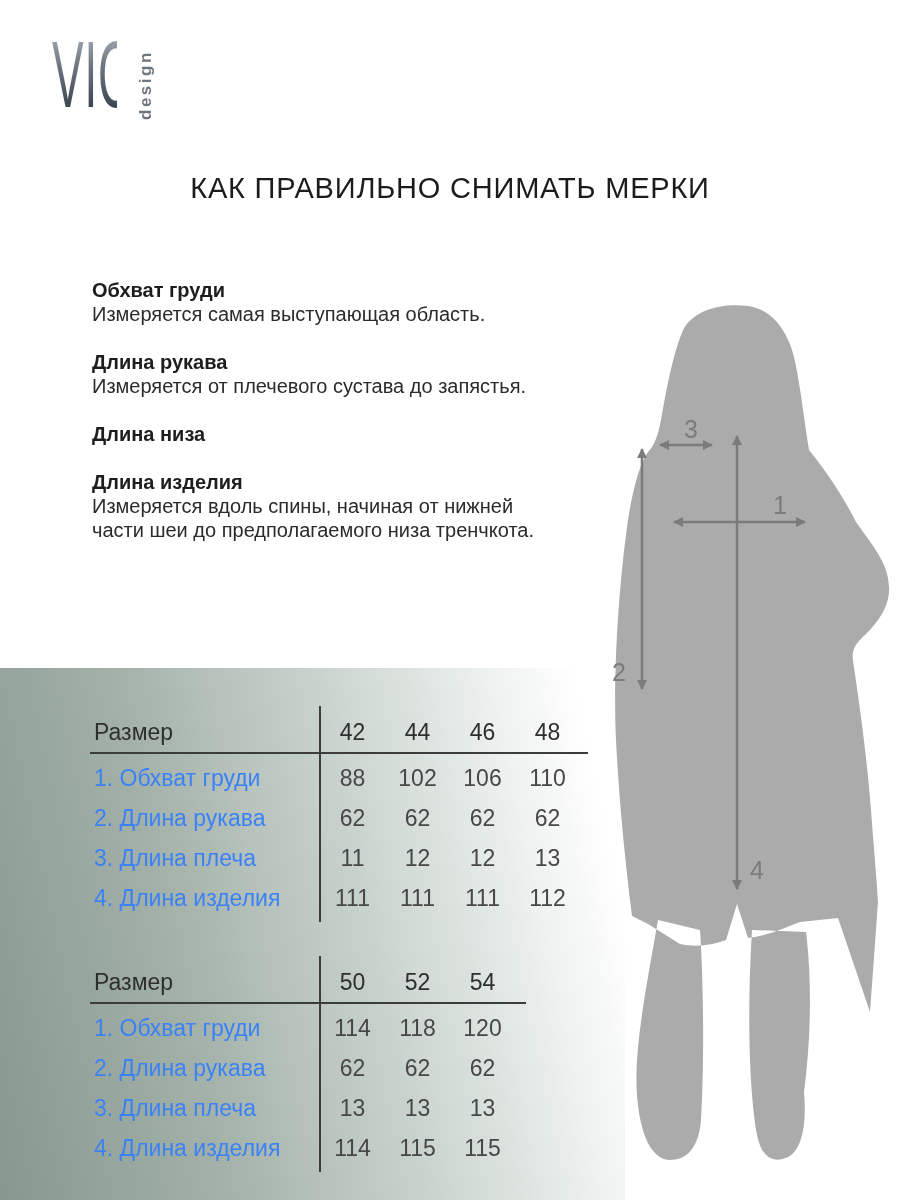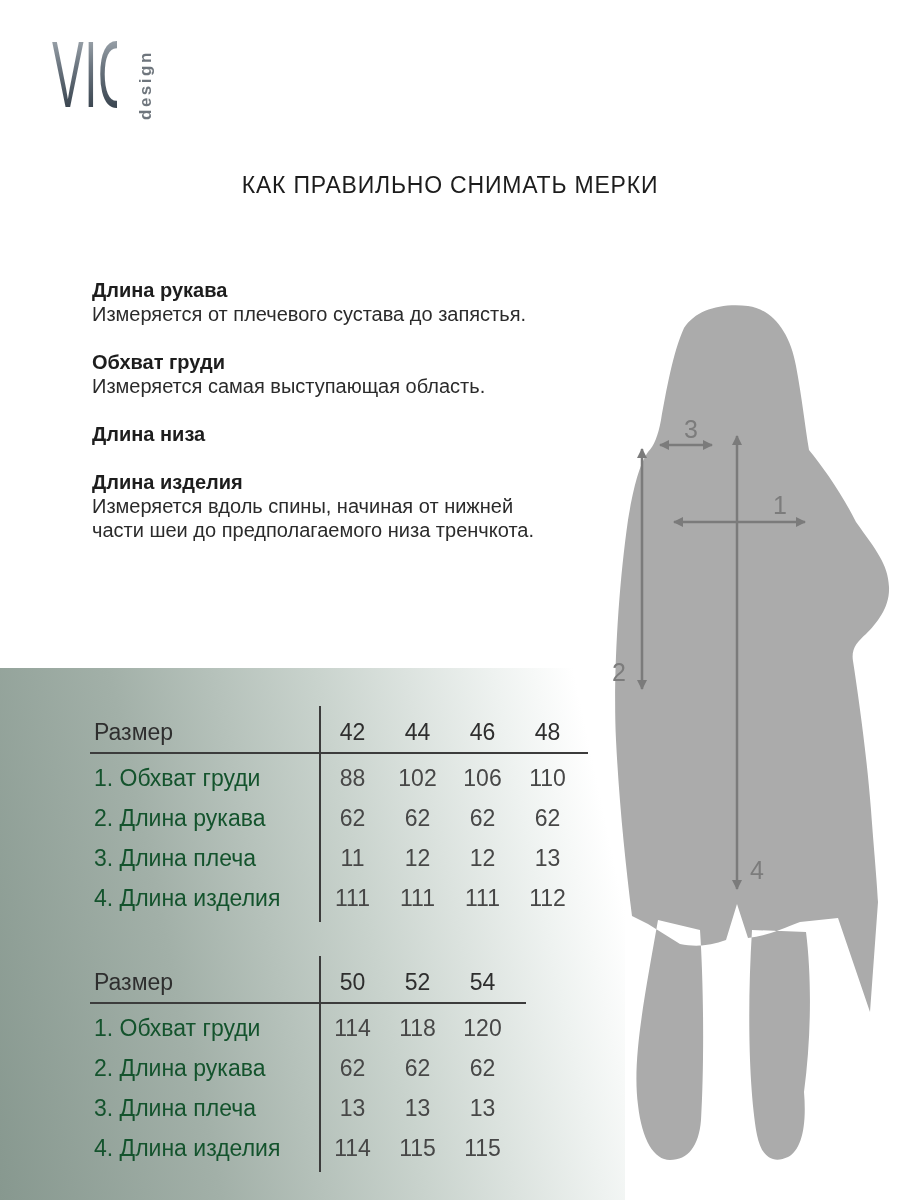--- a/index.html
+++ b/index.html
@@ -14,33 +14,33 @@
   .logo{position:absolute;left:52px;top:34px;z-index:2;width:130px;height:90px;}
   .logo-vio{font-size:95px;line-height:80px;font-weight:400;letter-spacing:1px;
     transform:scaleX(0.5);transform-origin:left top;
     background:linear-gradient(180deg,#a3abb2 0%,#6c7680 40%,#333e49 100%);
     -webkit-background-clip:text;background-clip:text;color:transparent;}
   .logo-design{position:absolute;left:84px;top:2px;height:84px;
     writing-mode:vertical-rl;transform:rotate(180deg);
     font-size:17px;letter-spacing:2.5px;color:#6f767d;font-weight:600;}
   
   .title{position:absolute;left:0;top:172px;width:900px;margin:0;text-align:center;z-index:2;
-    font-size:23px;font-weight:500;letter-spacing:0.8px;color:#1c1c1c;}
+    font-size:29px;font-weight:500;letter-spacing:0.8px;color:#1c1c1c;}
   
   .instructions{position:absolute;left:92px;top:278px;width:600px;z-index:2;}
   .instr{margin:0 0 24px 0;}
   .instr-h{font-size:20px;line-height:24px;font-weight:700;color:#1d1d1d;}
   .instr-b{font-size:20px;line-height:24px;font-weight:400;color:#2b2b2b;white-space:pre-line;}
   
   .size-table{position:absolute;display:grid;z-index:2;
     grid-template-rows:52px repeat(4,40px);font-size:23px;color:#262626;}
   .t1{left:90px;top:706px;grid-template-columns:230px repeat(4,65px);}
   .t2{left:90px;top:956px;grid-template-columns:230px repeat(3,65px);}
   .cell{display:flex;align-items:center;}
-  .c-label{justify-content:flex-start;padding-left:4px;font-weight:400;color:#14532d;}
+  .c-label{justify-content:flex-start;padding-left:4px;font-weight:400;color:#3b82f6;}
   .c-val{justify-content:center;font-weight:400;color:#474747;}
   .c-head{color:#2e2e2e;}
   .hline{position:absolute;left:0;top:46px;height:2px;background:#3c3c3c;}
   .t1 .hline{width:498px;}
   .t2 .hline{width:436px;}
   .vline{position:absolute;left:229px;top:0;width:2px;height:216px;background:#3c3c3c;}
   .arrow-line{stroke:#7b7b7b;stroke-width:2.5;}
   .arrow-label{font-size:25px;fill:#7c7c7c;font-weight:400;}
 </style>
 </head>
@@ -106,27 +106,27 @@
 
   <div class="logo">
     <div class="logo-vio">VIO</div>
     <div class="logo-design">design</div>
   </div>
 
   <h1 class="title">КАК ПРАВИЛЬНО СНИМАТЬ МЕРКИ</h1>
 
   <div class="instructions">
     <div class="instr">
-      <div class="instr-h">Длина рукава</div>
-      <div class="instr-b">Измеряется от плечевого сустава до запястья.</div>
+      <div class="instr-h">Обхват груди</div>
+      <div class="instr-b">Измеряется самая выступающая область.</div>
     </div>
 
     <div class="instr">
-      <div class="instr-h">Обхват груди</div>
-      <div class="instr-b">Измеряется самая выступающая область.</div>
+      <div class="instr-h">Длина рукава</div>
+      <div class="instr-b">Измеряется от плечевого сустава до запястья.</div>
     </div>
 
     <div class="instr">
       <div class="instr-h">Длина низа</div>
     </div>
 
     <div class="instr">
       <div class="instr-h">Длина изделия</div>
       <div class="instr-b">Измеряется вдоль спины, начиная от нижней
 части шеи до предполагаемого низа тренчкота.</div>

